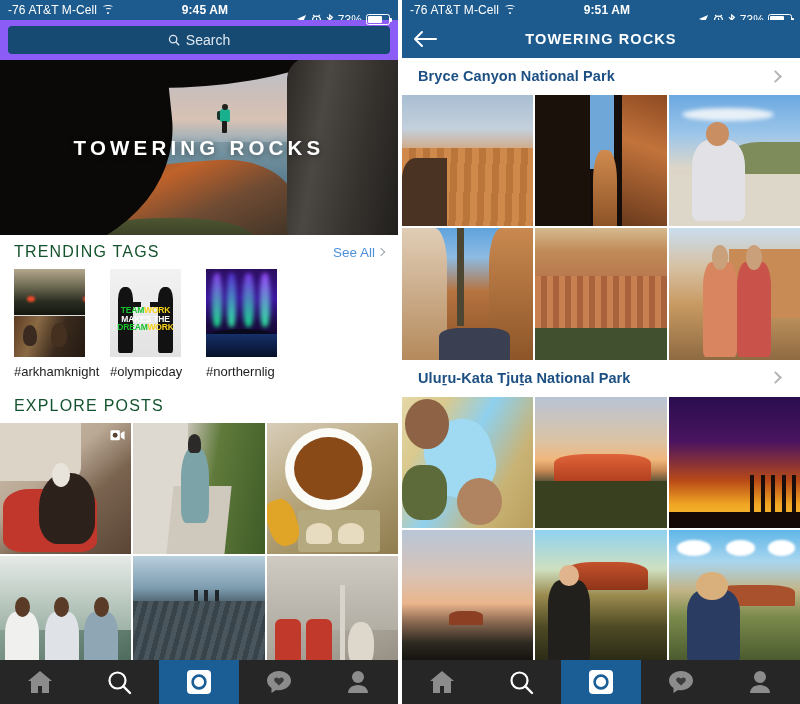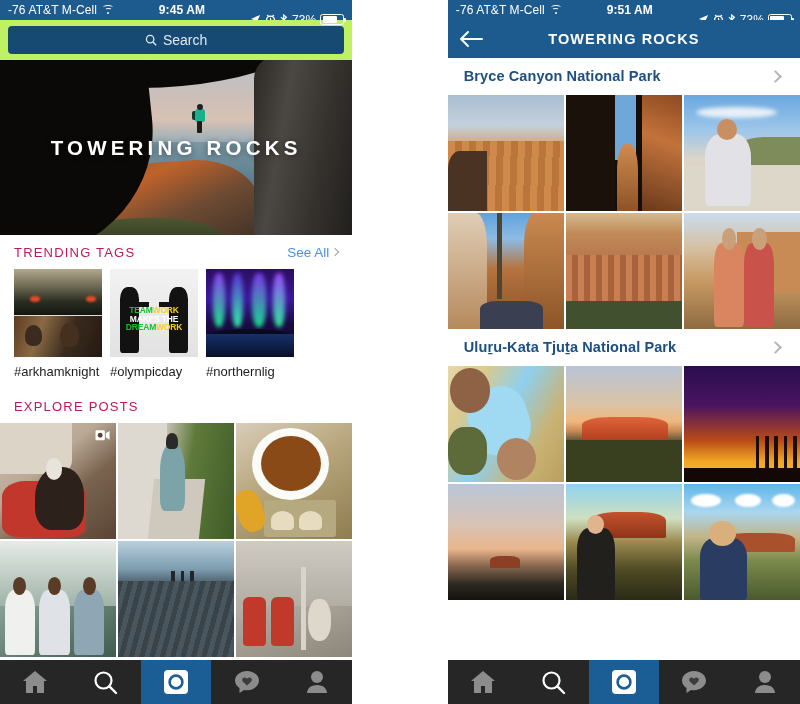--- a/index.html
+++ b/index.html
@@ -1,19 +1,19 @@
 <!DOCTYPE html>
 <html><head>
 <meta charset="utf-8">
 <style>
   * { margin:0; padding:0; box-sizing:border-box; }
   html,body{ width:800px; height:704px; overflow:hidden; background:#ffffff;
     font-family:"Liberation Sans", sans-serif; -webkit-font-smoothing:antialiased; }
 
-  .screens{ display:flex; width:800px; height:704px;gap:46px; }
+  .screens{ display:flex; width:800px; height:704px; }
   .phone{ width:398px; height:704px; position:relative; background:#fff; overflow:hidden; display:flex; flex-direction:column; }
   .gutter{ width:4px; height:704px; background:#ffffff; }
 
   
   .statusbar{ height:20px; flex:0 0 20px; background:#1d5b8f; color:#fff;
     display:flex; align-items:center; padding:0 8px; font-size:12px; letter-spacing:.1px; }
   .sb-left{ display:flex; align-items:center; gap:5px; }
   .sb-center{ flex:1; text-align:center; font-weight:bold; font-size:12px; }
   .sb-right{ display:flex; align-items:center; gap:4px;margin-top:19px; }
   .sb-carrier{ font-size:12px; }
@@ -24,21 +24,21 @@
   .wifi-ic i:nth-child(2){ width:7px; height:4px; left:2.5px; top:2.5px; }
   .wifi-dot{ position:absolute; width:2.6px; height:2.6px; background:#fff; border-radius:50%; left:4.7px; top:6.5px; }
   .loc-ic{ width:11px; height:11px; }
   .alarm-ic{ width:11px; height:11px; }
   .bt-ic{ width:8px; height:12px; }
   .batt{ width:24px; height:11px; border:1px solid #fff; border-radius:2.5px; position:relative; padding:1.3px; }
   .batt::after{ content:""; position:absolute; right:-3px; top:3.3px; width:2px; height:4px; background:#fff; border-radius:0 1px 1px 0; }
   .batt i{ display:block; height:100%; background:#fff; border-radius:1px; }
 
   
-  .navbar{ background:#bef264; flex:0 0 40px; display:flex; align-items:center; padding:0 8px; }
+  .navbar{ background:#8b5cf6; flex:0 0 40px; display:flex; align-items:center; padding:0 8px; }
   .searchfield{ flex:1; height:28px; background:#174a72; border-radius:4px;
     display:flex; align-items:center; justify-content:center; gap:6px; color:#dfe8f0; font-size:14px; }
   .searchfield .sicon{ width:12px; height:12px; }
 
   .navbar2{ background:#1d5b8f; flex:0 0 38px; display:flex; align-items:center; position:relative; }
   .backbtn{ width:46px; display:flex; align-items:center; justify-content:center; }
   .navtitle{ position:absolute; left:0; right:0; text-align:center; color:#fff;
     font-size:14.5px; font-weight:bold; letter-spacing:1.1px; pointer-events:none; }
 
   
@@ -71,29 +71,29 @@
   .h-grass{ position:absolute; left:18%; bottom:-8%; width:46%; height:18%;
     background:linear-gradient(#4e5531,#2e3421); border-radius:50% 40% 0 0 / 80% 70% 0 0; }
   .h-person{ position:absolute; left:54.5%; top:25%; width:16px; height:30px; }
   .h-person .pk{ position:absolute; left:3px; top:5px; width:10px; height:13px; background:#19b08d; border-radius:3px 3px 2px 2px; }
   .h-person .ph{ position:absolute; left:5px; top:0px; width:6px; height:6px; background:#20201d; border-radius:50%; }
   .h-person .pb{ position:absolute; left:0px; top:7px; width:6px; height:9px; background:#17352f; border-radius:2px; }
   .h-person .pl{ position:absolute; left:5px; top:17px; width:5px; height:12px; background:#1d1c1a; border-radius:1px; }
 
   
   .sechead{ height:34px; display:flex; align-items:center; padding:0 14px; background:#fff; }
-  .sechead .t{ font-size:13px; color:#be185d; letter-spacing:1.2px; }
+  .sechead .t{ font-size:16px; color:#14532d; letter-spacing:1.2px; }
   .sechead .sp{ flex:1; }
   .seeall{ display:flex; align-items:center; gap:3px; color:#4a90d9; font-size:13.5px; }
   .chev-s{ width:6px; height:6px; border-right:1.6px solid #9aa0a6; border-top:1.6px solid #9aa0a6; transform:rotate(45deg); }
 
   
   .tagstrip{ display:flex; gap:8px; padding:0 14px 2px 14px; overflow:hidden; }
   .tagcell{ width:88px; flex:0 0 88px; }
-  .tagthumb{ width:88px; height:88px; overflow:hidden; position:relative; background:#ddd; }
+  .tagthumb{ width:71px; height:88px; overflow:hidden; position:relative; background:#ddd; }
   .taglabel{ margin-top:7px; font-size:13px; color:#1d1d1d; white-space:nowrap; }
 
   
   .ak-top{ position:absolute; left:0; top:0; width:100%; height:52%;
     background:linear-gradient(#b4a78e 0%, #6d6a52 38%, #2b2f22 70%, #14160f 100%); }
   .ak-top::after{ content:""; position:absolute; left:18%; top:58%; width:12%; height:14%;
     background:#e8492a; border-radius:50%; box-shadow:56px 0 0 #e8492a; filter:blur(1px); }
   .ak-bot{ position:absolute; left:0; bottom:0; width:100%; height:47%;
     background:linear-gradient(110deg,#5c3b22 0%,#8a6a44 30%,#3a2a1d 62%,#241a12 100%); }
   .ak-bot::before{ content:""; position:absolute; left:12%; top:22%; width:20%; height:52%;

